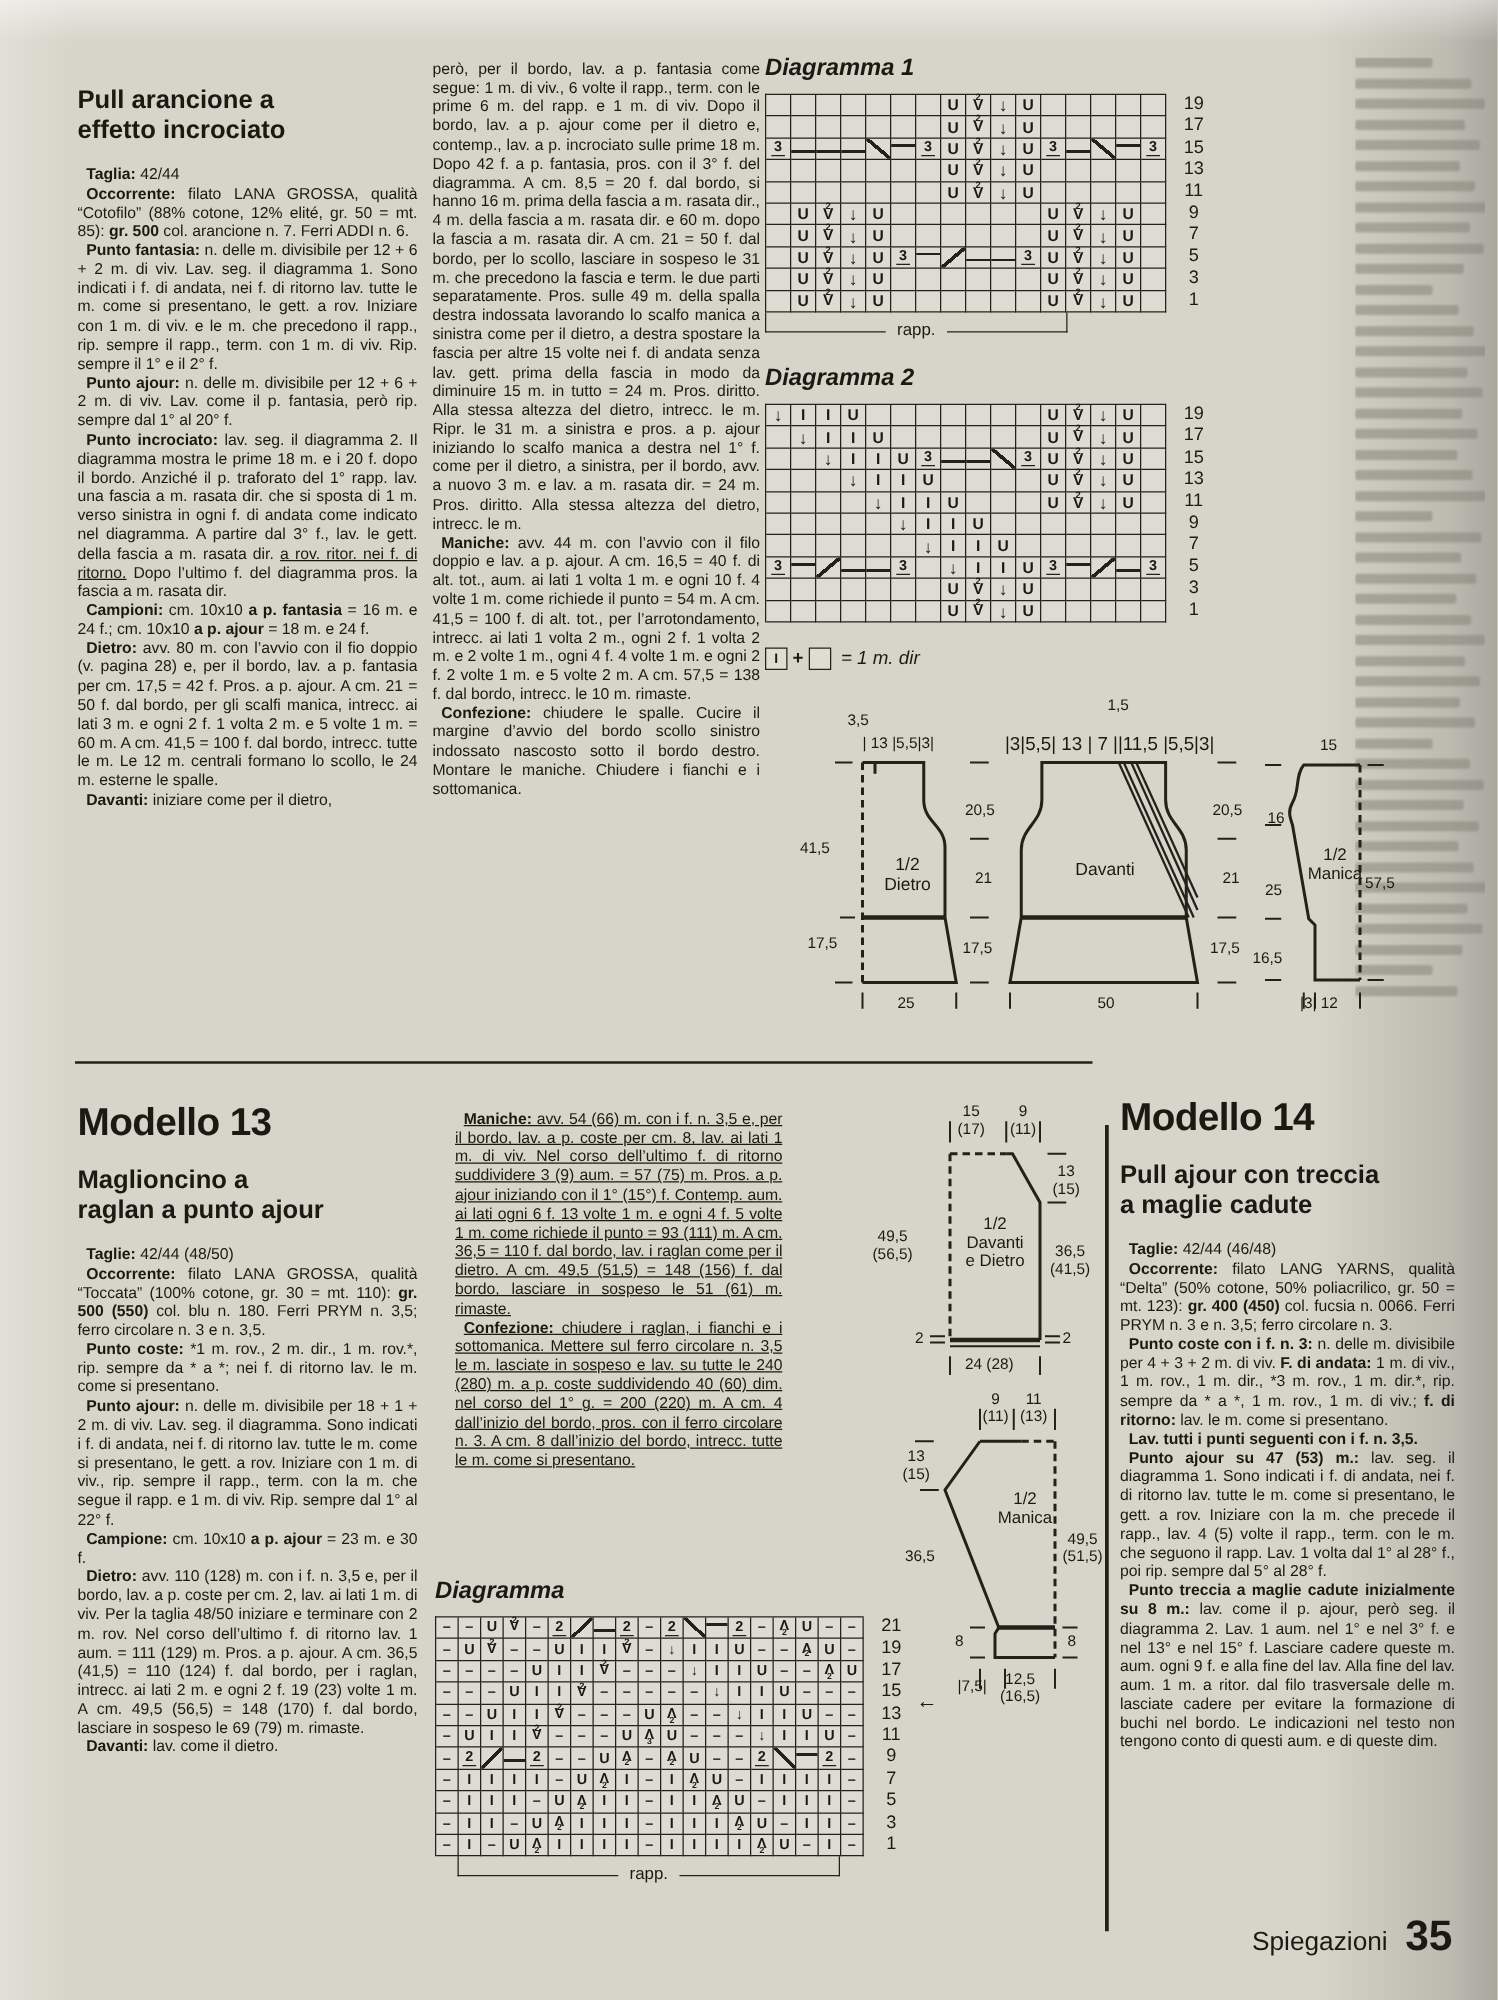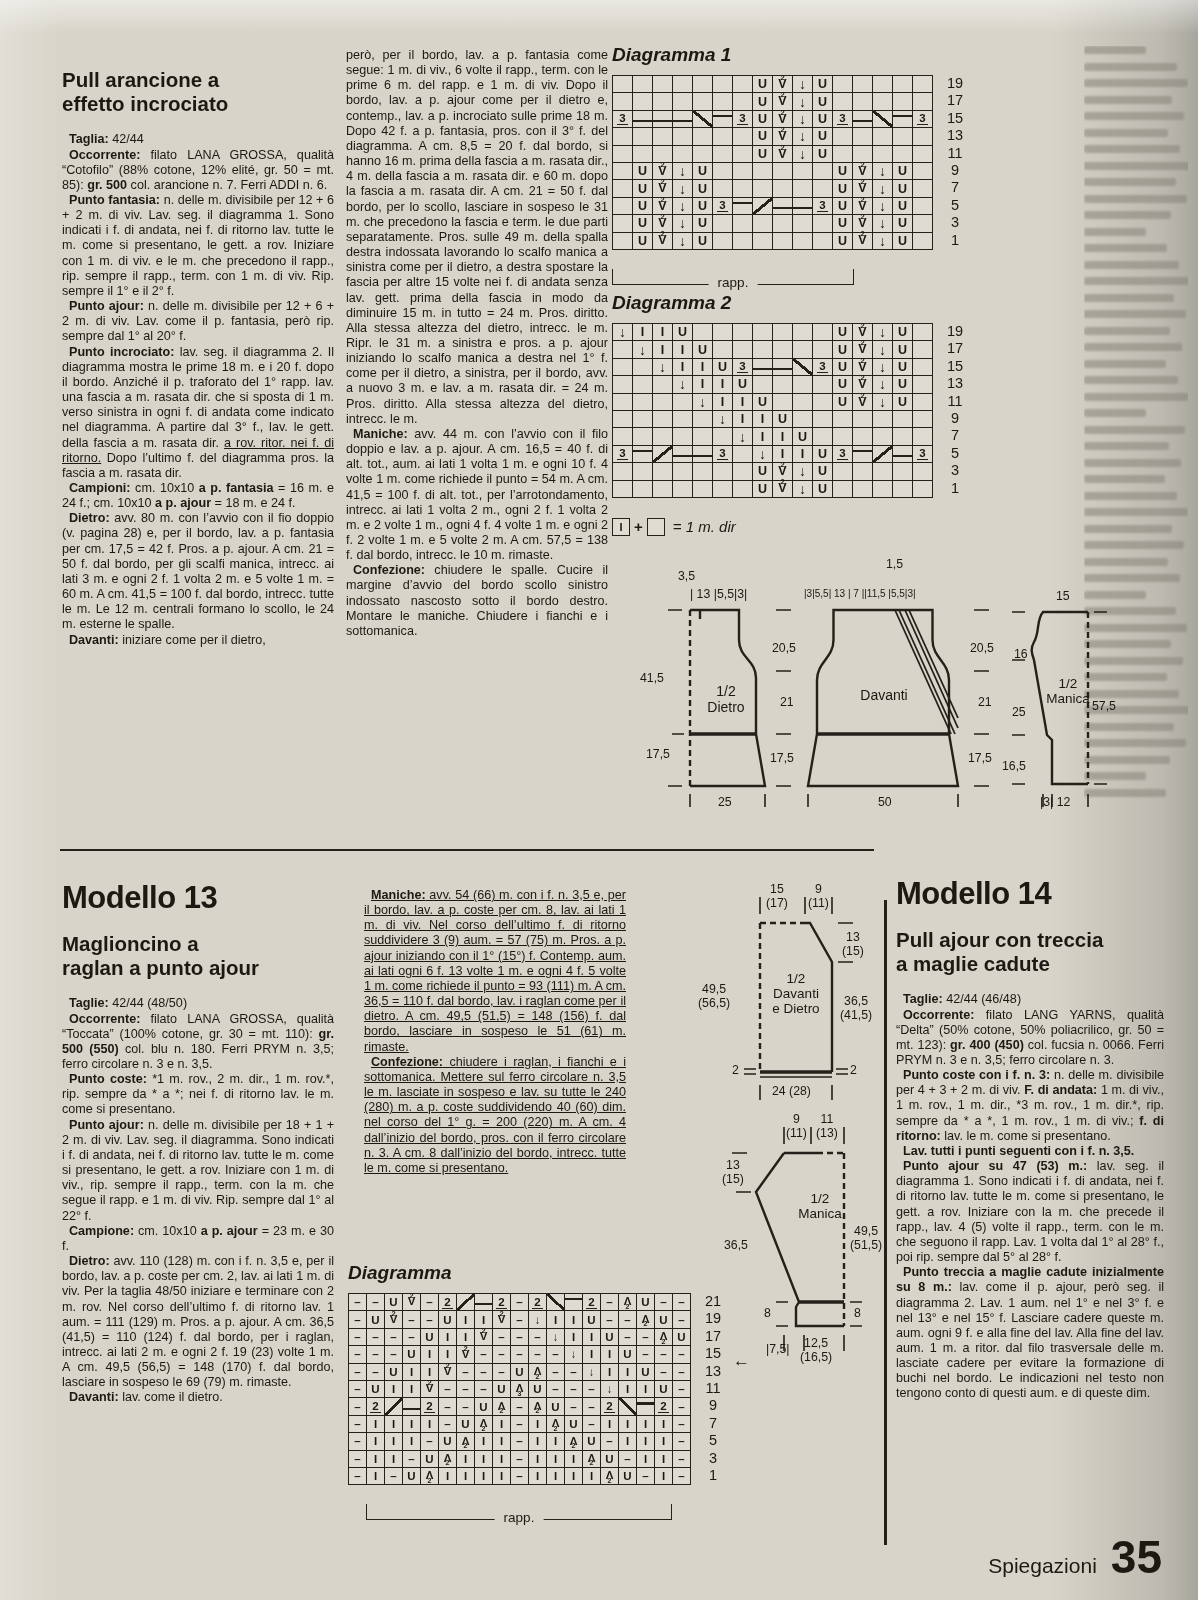--- a/index.html
+++ b/index.html
@@ -38,40 +38,40 @@
   .sym-dash{font-size:12px;}
   .v2{position:relative;display:inline-block;line-height:1;}
   .v2 i{position:absolute;font-style:normal;font-size:7.5px;top:-4px;left:50%;transform:translateX(-50%);}
   .tri{position:relative;display:inline-block;line-height:1;}
   .tri i{position:absolute;font-style:normal;font-size:7px;bottom:-2px;left:50%;transform:translateX(-50%);}
   .numu{border-bottom:1.6px solid #24201a;padding:0 2px;font-size:11.5px;line-height:12px;}
   .cell.lo{background:linear-gradient(to bottom,transparent 56%,#24201a 56%,#24201a 70%,transparent 70%);}
   .cell.hi{background:linear-gradient(to bottom,transparent 26%,#24201a 26%,#24201a 40%,transparent 40%);}
   .cell.ru{background:linear-gradient(to top right,transparent 45%,#24201a 45%,#24201a 57%,transparent 57%);}
   .cell.rd{background:linear-gradient(to bottom right,transparent 45%,#24201a 45%,#24201a 57%,transparent 57%);}
-  .rapp{position:relative;height:15px;border-left:1.6px solid #24201a;border-right:1.6px solid #24201a;border-bottom:1.6px solid #24201a;margin-top:19px;}
+  .rapp{position:relative;height:15px;border-left:1.6px solid #24201a;border-right:1.6px solid #24201a;border-bottom:1.6px solid #24201a;margin-top:0;}
   .rapp span{position:absolute;left:50%;top:6px;transform:translateX(-50%);background:#d7d4c9;padding:0 9px;font-size:13.5px;}
   .legend{display:flex;align-items:center;margin-top:20px;font-size:15px;}
   .lgbox{width:16px;height:16px;border:1.6px solid #24201a;display:flex;align-items:center;justify-content:center;
          font-weight:700;font-size:11px;background:rgba(236,234,226,.4);}
   .lgplus{margin:0 4px;font-weight:700;}
   .lgtext{font-style:italic;margin-left:8px;}
 
   
   .schem{position:absolute;}
   .schem svg{position:absolute;left:0;top:0;}
   .ms{position:absolute;font-size:12.3px;font-weight:400;white-space:pre-line;text-align:center;line-height:1.12;}
   .msc{text-align:center;}
 
   .divider{position:absolute;background:#24201a;}
   .ghostcol{position:absolute;left:1084px;top:46px;width:104px;height:800px;overflow:hidden;}
   .ghostcol div{height:8px;margin-bottom:8.5px;background:#87847a;opacity:.55;filter:blur(1px);border-radius:2px;}
   .footer{position:absolute;left:840px;top:1530px;width:322px;text-align:right;}
   .footer .flabel{font-size:21px;}
-  .footer .fnum{font-size:46px;font-weight:700;margin-left:14px;}
+  .footer .fnum{font-size:34px;font-weight:700;margin-left:14px;}
 </style>
 </head>
 <body>
 
 <div class="page">
 
   <div class="ghostcol" id="ghostcol">
       <div style="width: 60%;"></div>
       <div style="width: 89%;"></div>
       <div style="width: 100%;"></div>
@@ -655,21 +655,21 @@
     <span class="ms" style="left:62px;top:40px;">| 13 |5,5|3|</span>
     <span class="ms" style="left:12px;top:124px;">41,5</span>
     <span class="ms" style="left:18px;top:200px;">17,5</span>
     <span class="ms msc" style="left:70px;top:136px;width:56px;font-size:14px;">1/2
 Dietro</span>
     <span class="ms" style="left:90px;top:248px;">25</span>
     <span class="ms" style="left:144px;top:94px;">20,5</span>
     <span class="ms" style="left:152px;top:148px;">21</span>
     <span class="ms" style="left:142px;top:204px;">17,5</span>
     <span class="ms" style="left:258px;top:10px;">1,5</span>
-    <span class="ms" style="left:176px;top:40px;font-size:10px;text-align:center;">|3|5,5| 13 | 7 ||11,5 |5,5|3|</span>
+    <span class="ms" style="left:176px;top:40px;font-size:15px;text-align:center;">|3|5,5| 13 | 7 ||11,5 |5,5|3|</span>
     <span class="ms msc" style="left:228px;top:140px;width:56px;font-size:14px;">Davanti</span>
     <span class="ms" style="left:250px;top:248px;">50</span>
     <span class="ms" style="left:342px;top:94px;">20,5</span>
     <span class="ms" style="left:350px;top:148px;">21</span>
     <span class="ms" style="left:340px;top:204px;">17,5</span>
     <span class="ms" style="left:428px;top:42px;">15</span>
     <span class="ms" style="left:386px;top:100px;">16</span>
     <span class="ms" style="left:384px;top:158px;">25</span>
     <span class="ms" style="left:374px;top:212px;">16,5</span>
     <span class="ms msc" style="left:414px;top:128px;width:52px;font-size:13.5px;">1/2

